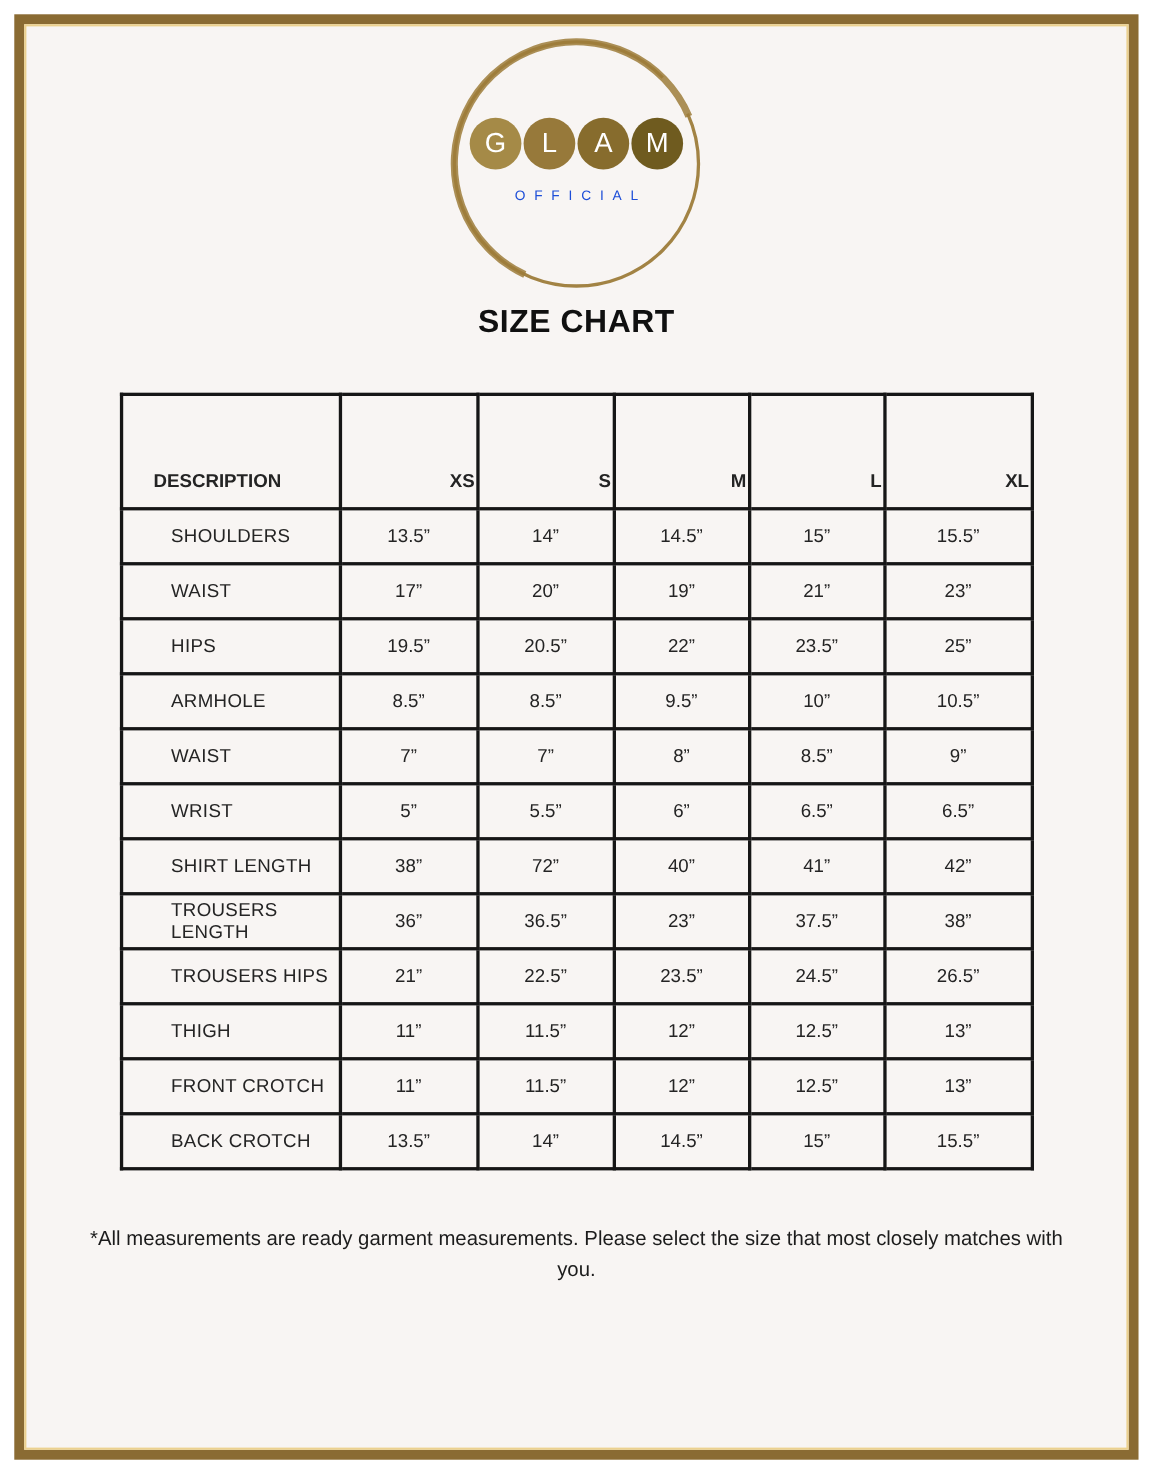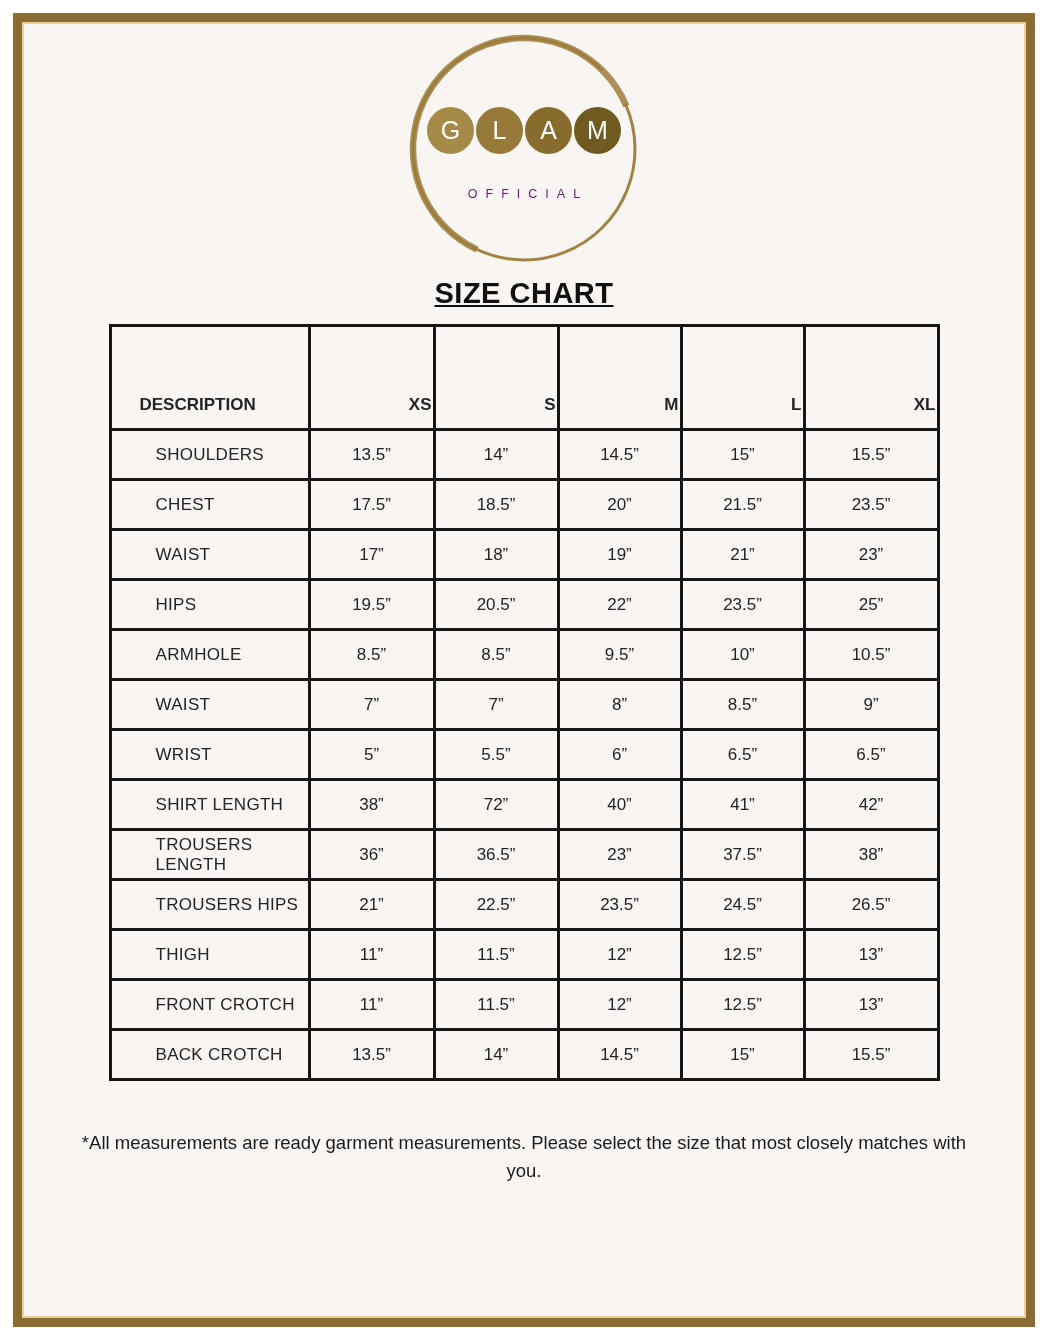--- a/index.html
+++ b/index.html
@@ -47,39 +47,37 @@
     letter-spacing:0;
   }
   .lc0{background:#a58a47;}
   .lc1{background:#97793a;}
   .lc2{background:#876c2d;}
   .lc3{background:#6f5b1f;}
   .logo-subtitle{
     position:absolute;top:140px;left:50%;
     transform:translateX(-50%);
     white-space:nowrap;
-    color:#701a75;
+    color:#1d4ed8;
     font-size:12.5px;
     letter-spacing:8px;
     text-indent:8px;
-    margin-top:16px;
   }
   
   .page-title{
-    margin:10px 0 6px 0;
+    margin:10px 0 16px 0;
     font-size:29px;
     font-weight:700;
     color:#101010;
     letter-spacing:.5px;
-    text-decoration:underline;
   }
   
   table.size-chart{
     border-collapse:collapse;
-    margin-top:8px;
+    margin-top:31px;
     table-layout:fixed;
     width:828px;
   }
   table.size-chart th, table.size-chart td{
     border:3px solid #161616;
     color:#242424;
   }
   col.c-desc{width:199px;}
   col.c-xs{width:125px;}
   col.c-s{width:124px;}
@@ -175,33 +173,25 @@
 
             <tr>
               <td class="label">SHOULDERS</td>
               <td>13.5”</td>
               <td>14”</td>
               <td>14.5”</td>
               <td>15”</td>
               <td>15.5”</td>
             </tr>
 
-            <tr>
-              <td class="label">CHEST</td>
-              <td>17.5”</td>
-              <td>18.5”</td>
-              <td>20”</td>
-              <td>21.5”</td>
-              <td>23.5”</td>
-            </tr>
 
             <tr>
               <td class="label">WAIST</td>
               <td>17”</td>
-              <td>18”</td>
+              <td>20”</td>
               <td>19”</td>
               <td>21”</td>
               <td>23”</td>
             </tr>
 
             <tr>
               <td class="label">HIPS</td>
               <td>19.5”</td>
               <td>20.5”</td>
               <td>22”</td>

